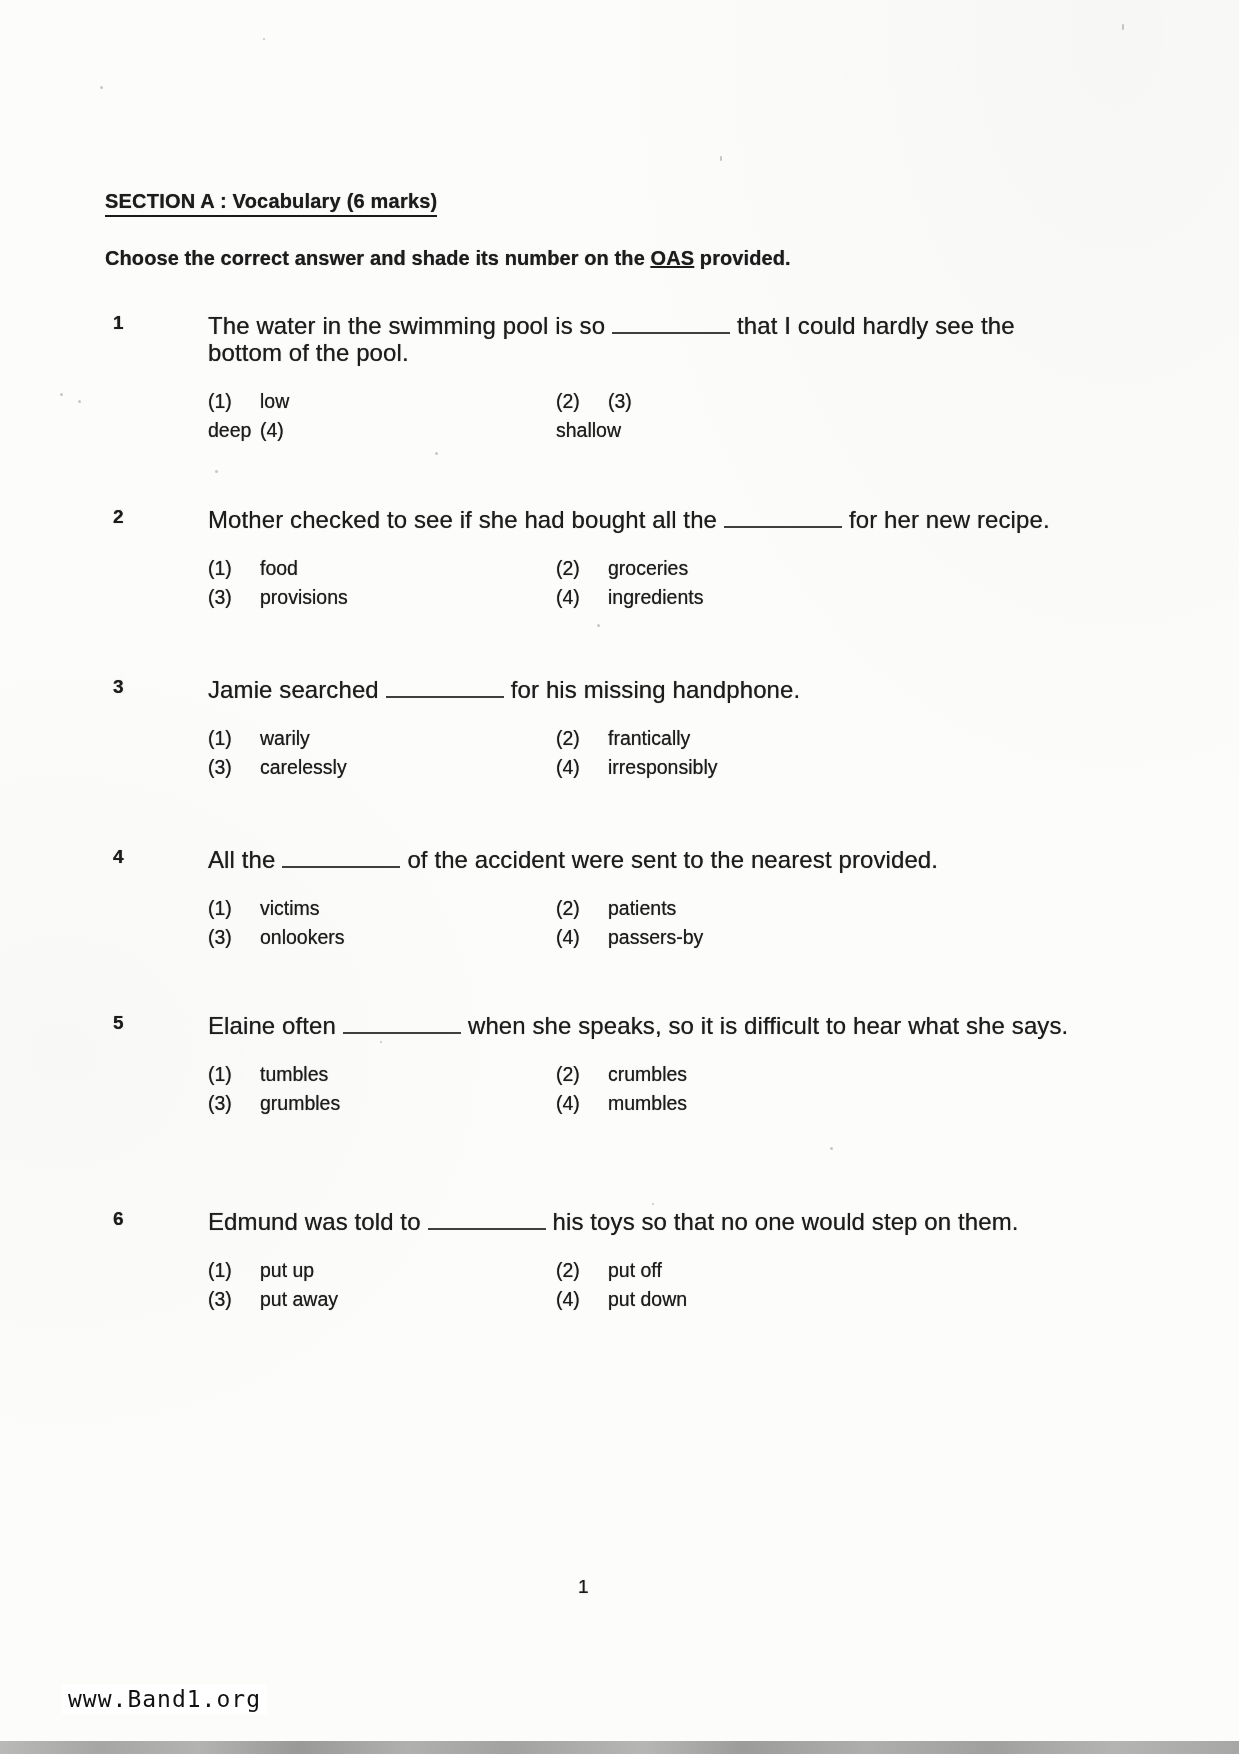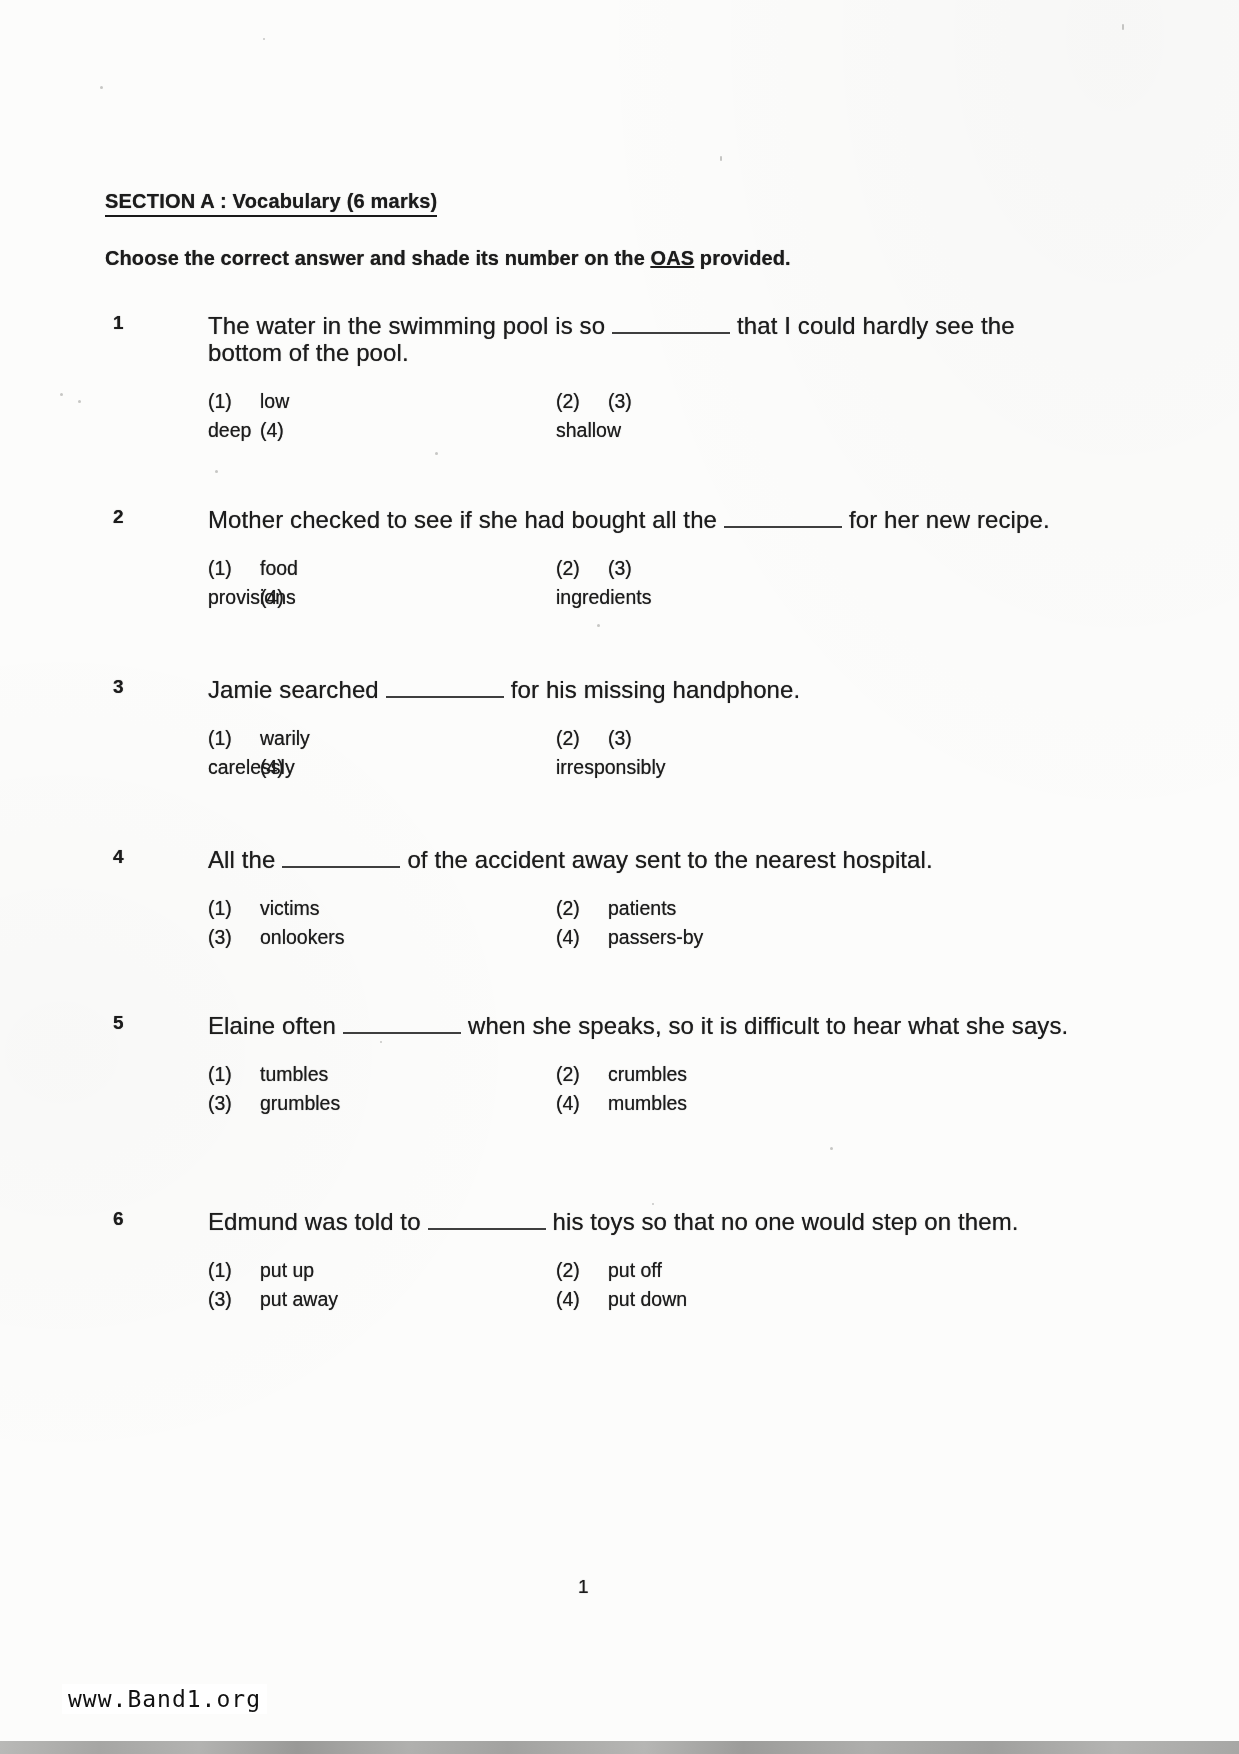--- a/index.html
+++ b/index.html
@@ -117,51 +117,53 @@
   <div class="q" style="top:506px">
     <div class="qnum scan-text">2</div>
     <div class="qbody">
       <div class="qtext scan-text">
         <span>Mother checked to see if she had bought all the</span><span class="blank"></span><span>for her new recipe.</span>
       </div>
       <div class="opts scan-text">
         <span>(1)</span>
         <span>food</span>
         <span>(2)</span>
+        <span>groceries</span>
         <span>(3)</span>
         <span>provisions</span>
         <span>(4)</span>
         <span>ingredients</span>
       </div>
     </div>
   </div>
 
   <div class="q" style="top:676px">
     <div class="qnum scan-text">3</div>
     <div class="qbody">
       <div class="qtext scan-text">
         <span>Jamie searched</span><span class="blank"></span><span>for his missing handphone.</span>
       </div>
       <div class="opts scan-text">
         <span>(1)</span>
         <span>warily</span>
         <span>(2)</span>
+        <span>frantically</span>
         <span>(3)</span>
         <span>carelessly</span>
         <span>(4)</span>
         <span>irresponsibly</span>
       </div>
     </div>
   </div>
 
   <div class="q" style="top:846px">
     <div class="qnum scan-text">4</div>
     <div class="qbody">
       <div class="qtext scan-text">
-        <span>All the</span><span class="blank"></span><span>of the accident away sent to the nearest hospital.</span>
+        <span>All the</span><span class="blank"></span><span>of the accident were sent to the nearest provided.</span>
       </div>
       <div class="opts scan-text">
         <span>(1)</span>
         <span>victims</span>
         <span>(2)</span>
         <span>patients</span>
         <span>(3)</span>
         <span>onlookers</span>
         <span>(4)</span>
         <span>passers-by</span>

